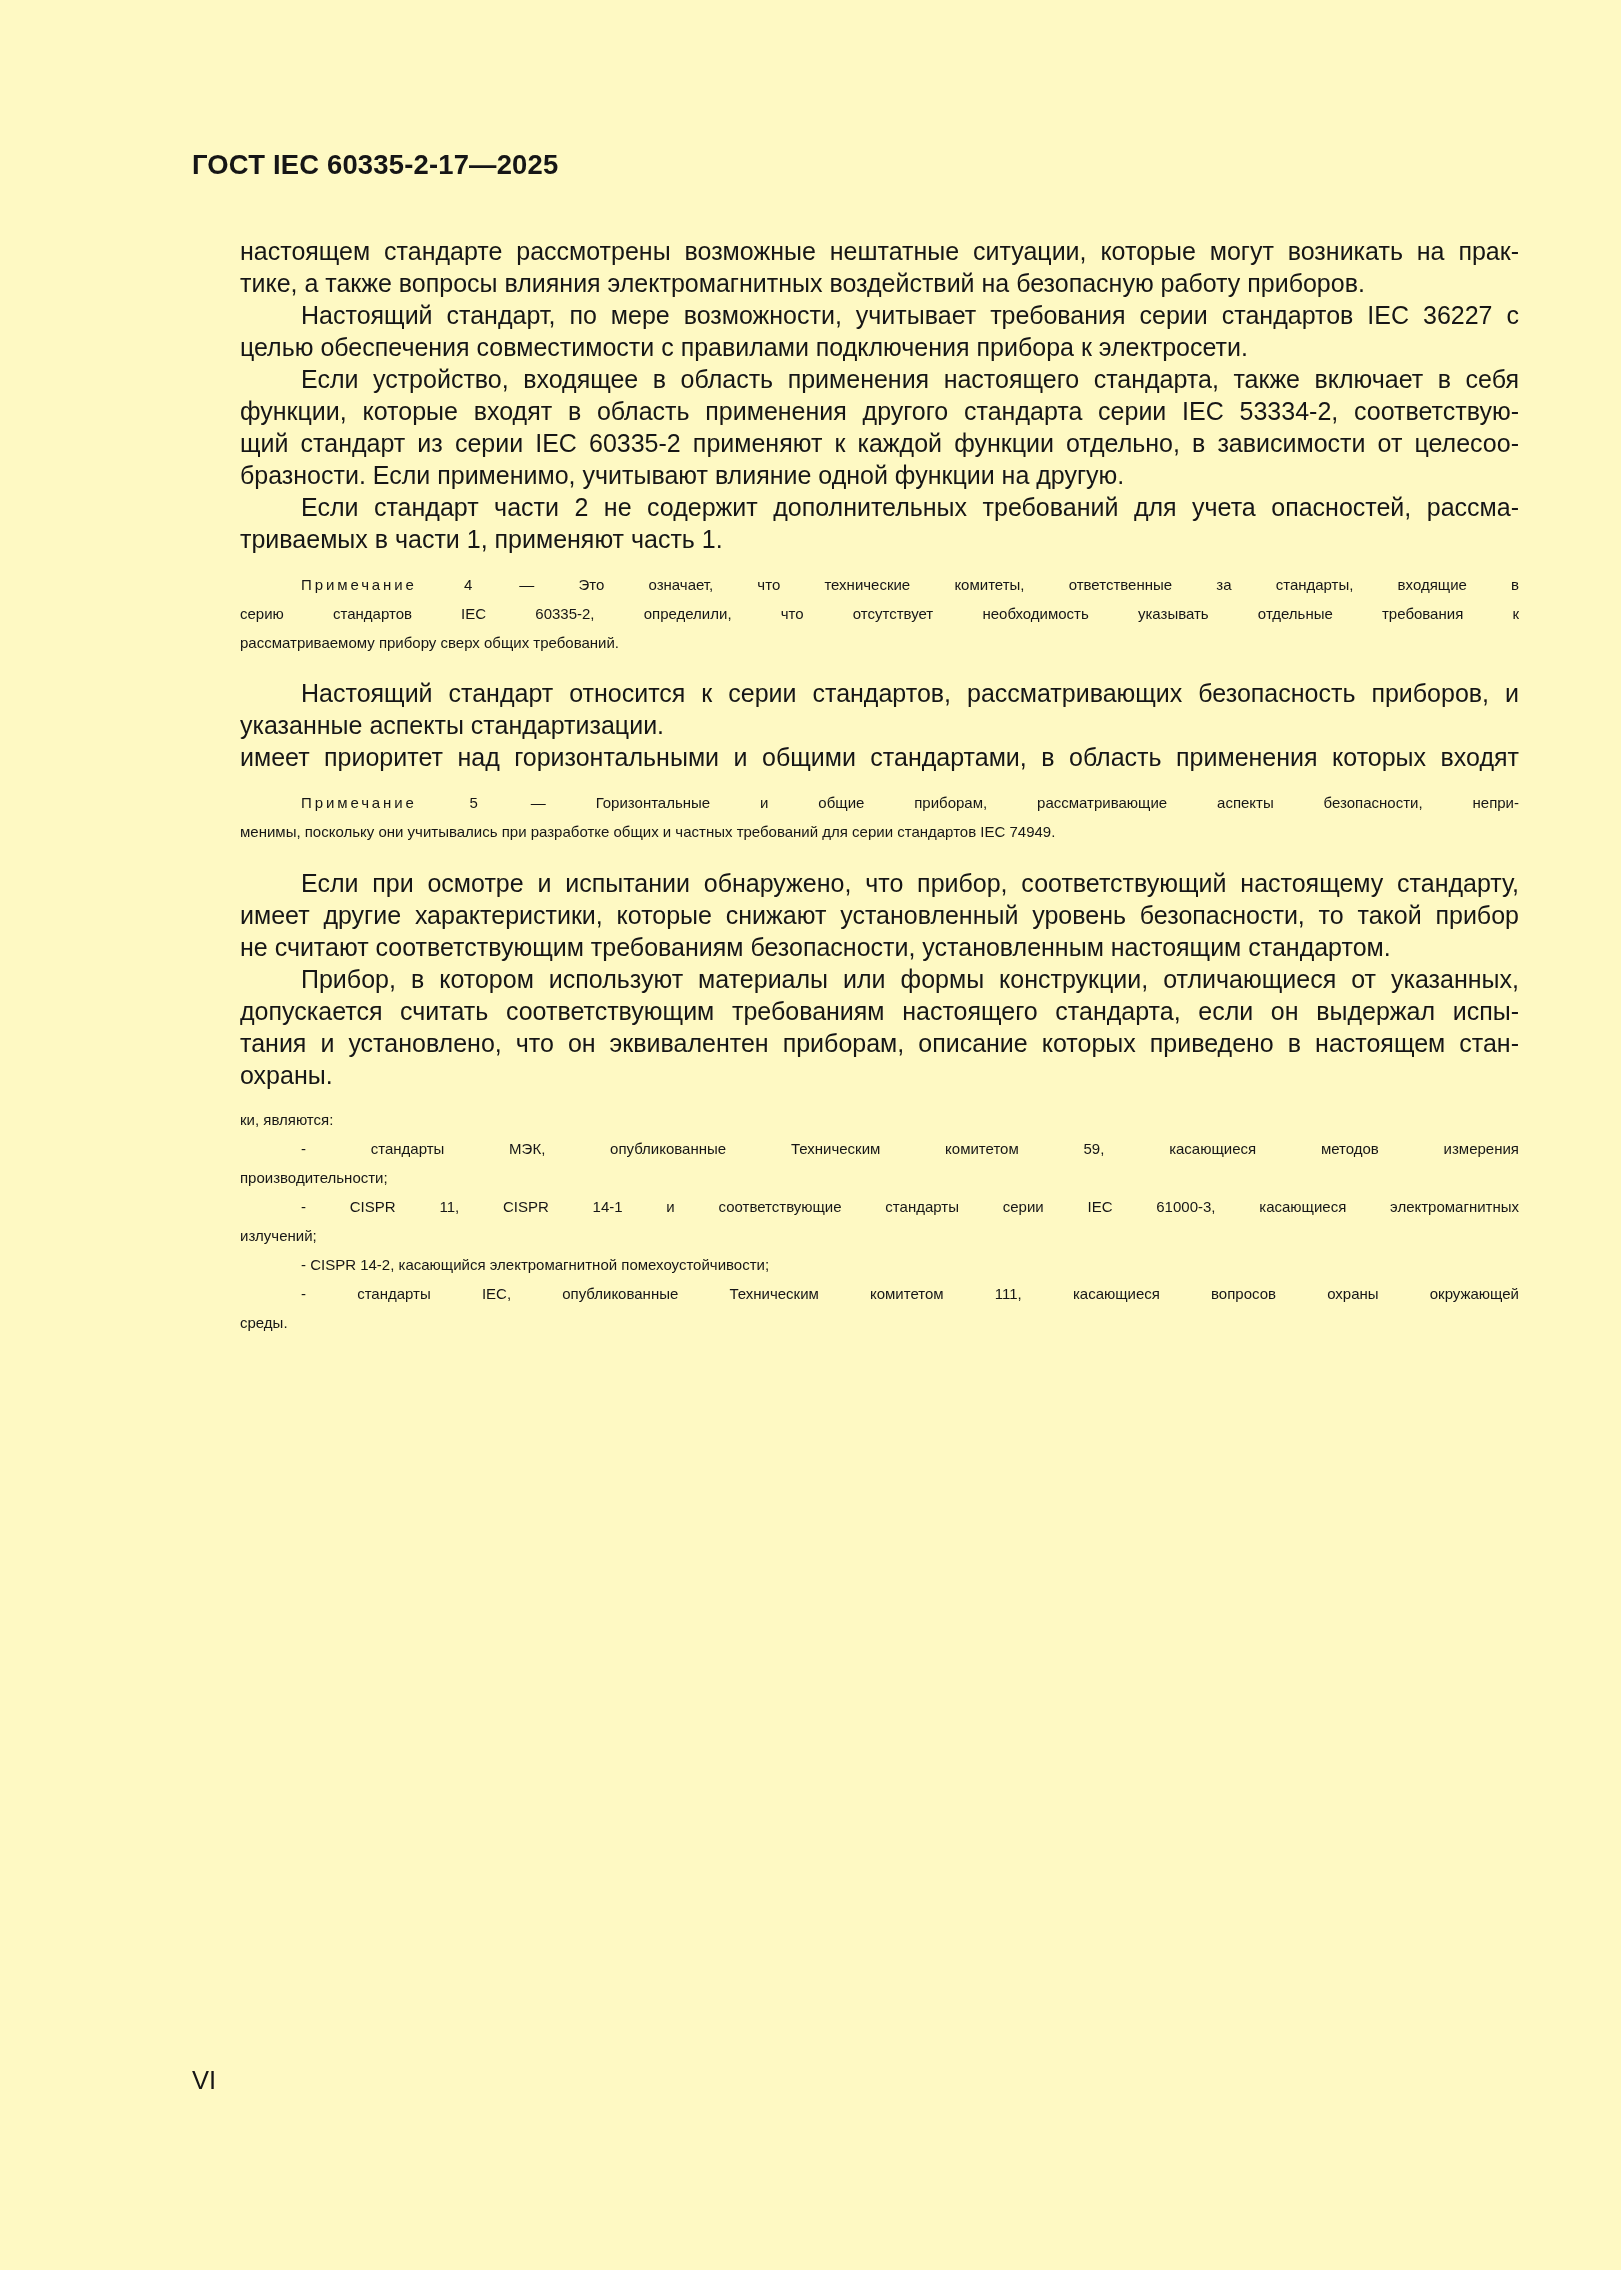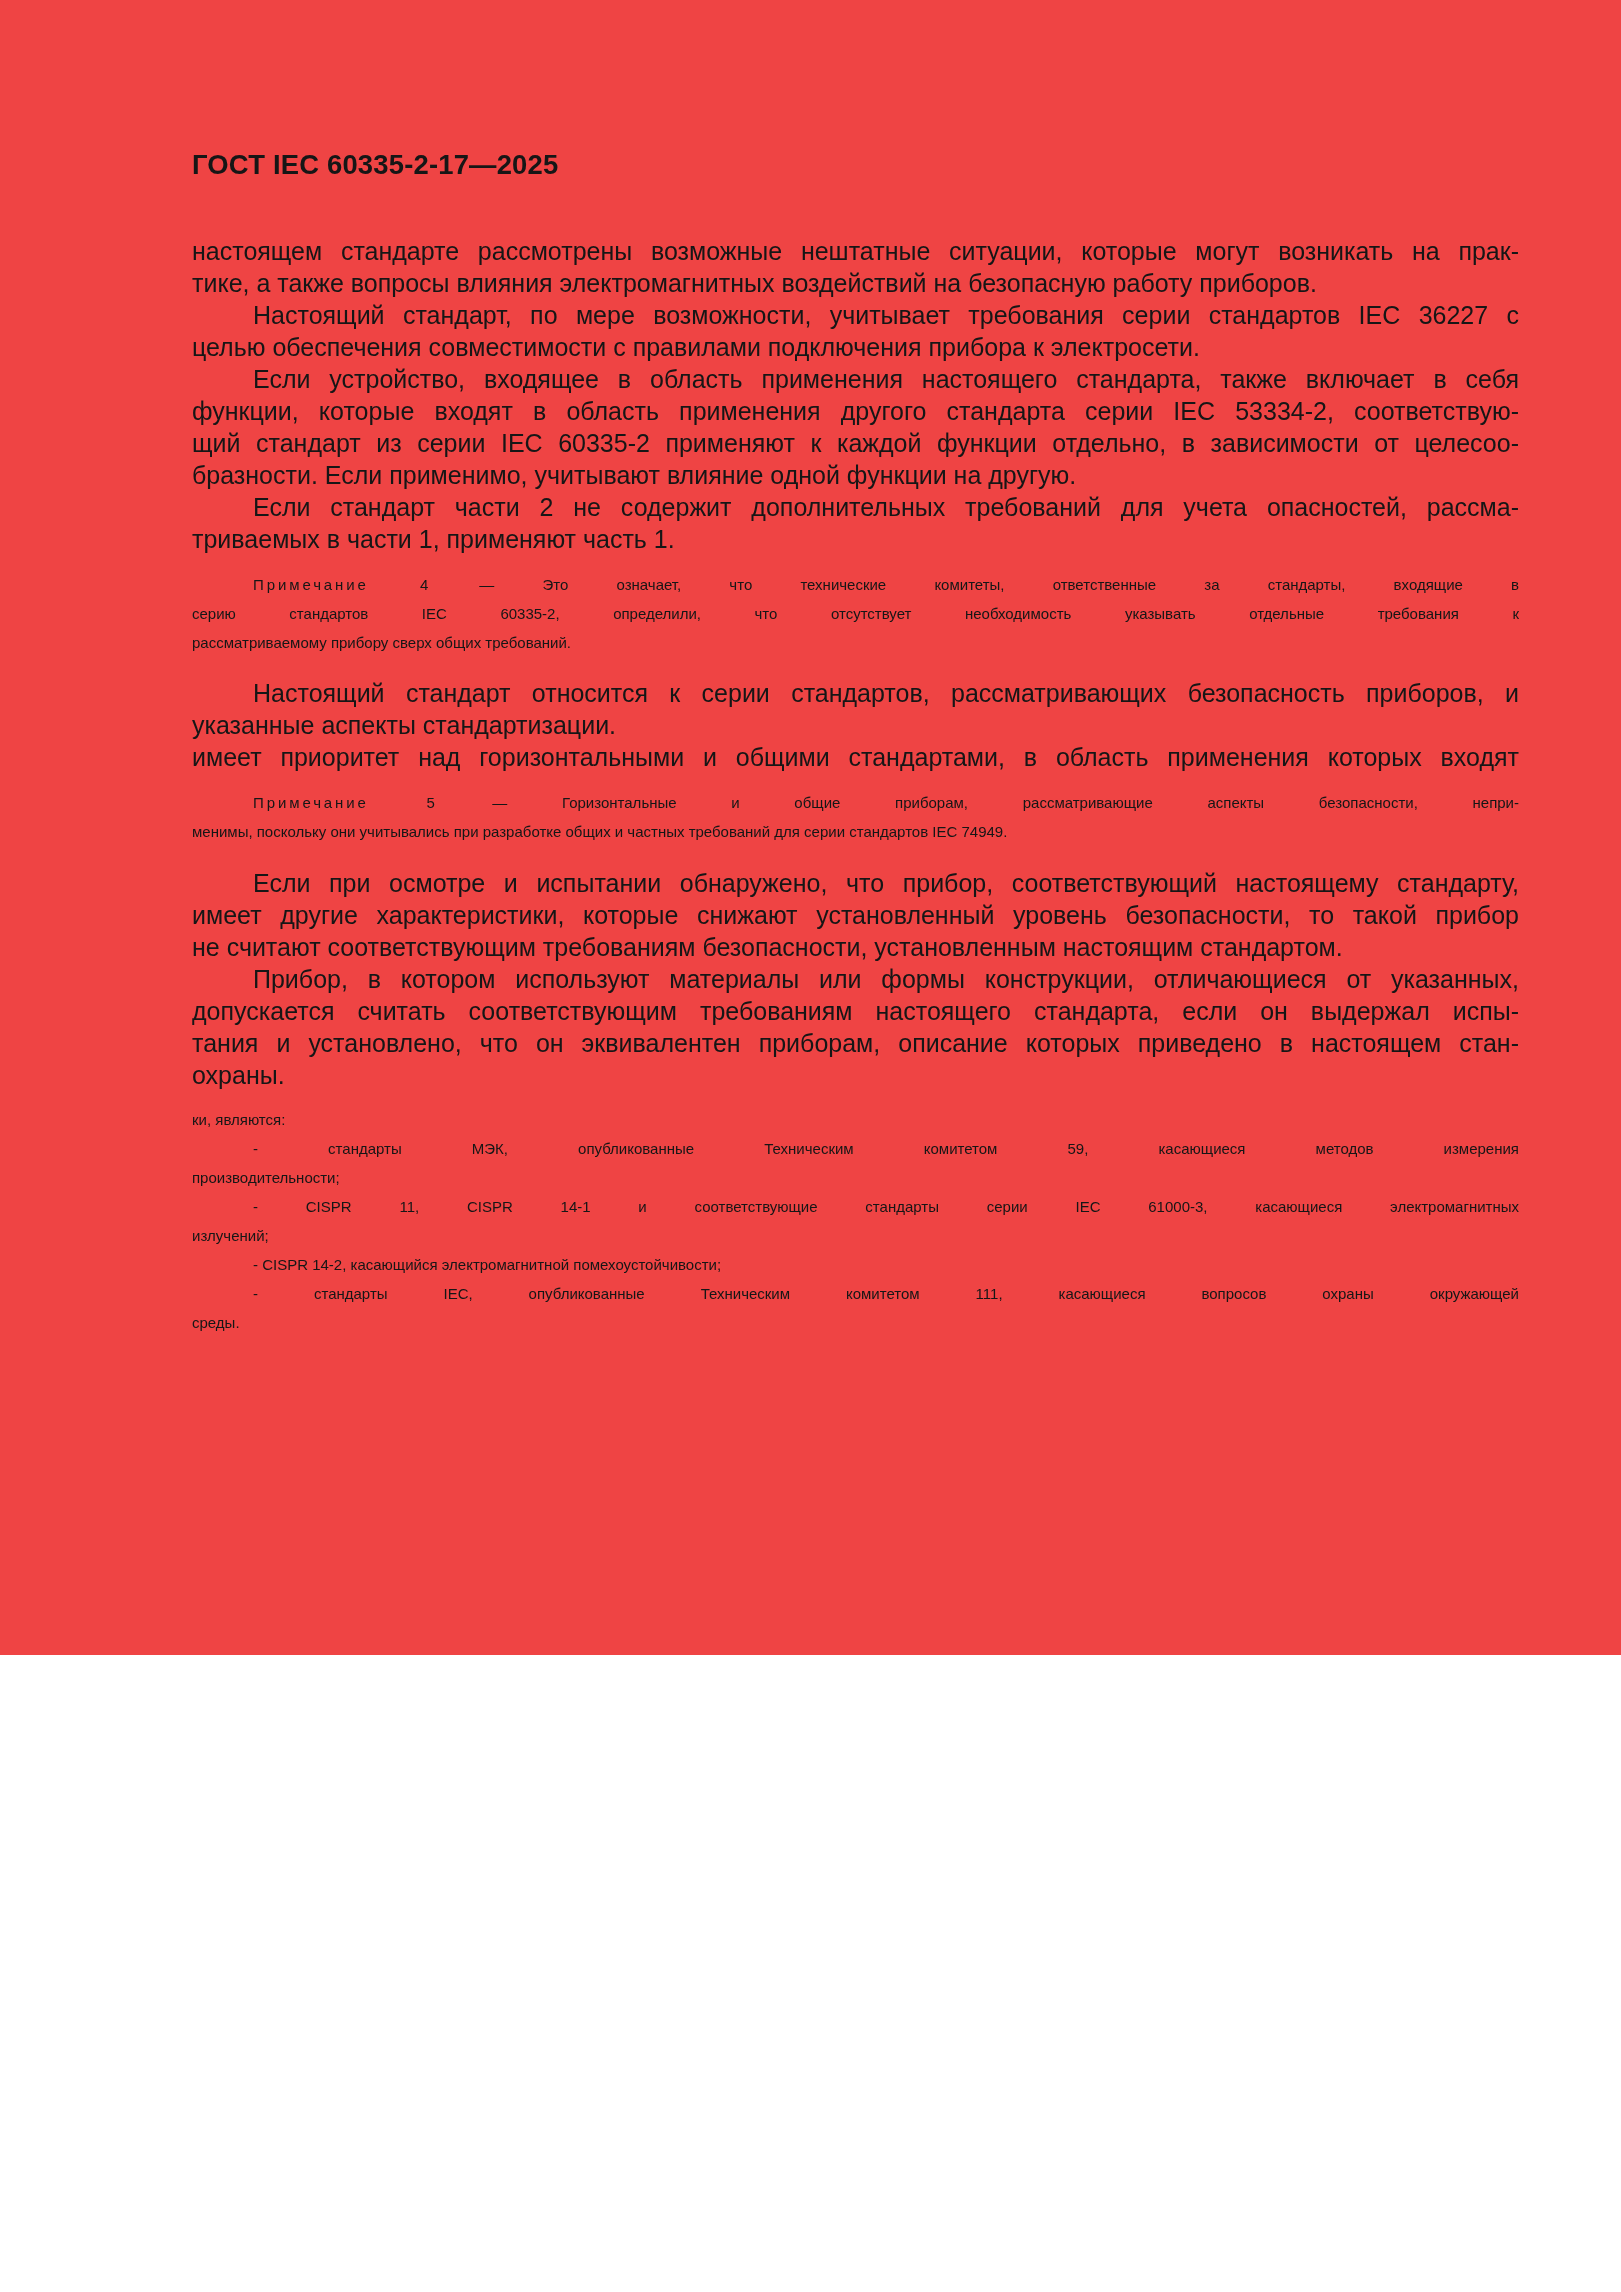--- a/index.html
+++ b/index.html
@@ -1,36 +1,36 @@
 <!DOCTYPE html>
 <html><head>
 <meta charset="utf-8">
 <style>
   html, body { margin:0; padding:0; background:#ffffff; }
   .page {
     position:relative;
-    width:1621px; height:1655px;
-    background:#ef4444;
+    width:1621px; height:2270px;
+    background:#fef9c3;
     color:#161616;
     font-family:"Liberation Sans","DejaVu Sans",sans-serif;
     overflow:hidden;
   }
   .doc-header {
     position:absolute; left:192px; top:149px;
     font-size:27.4px; font-weight:700; letter-spacing:0.2px;
     white-space:nowrap;
   }
   .content {
     position:absolute; left:192px; top:235px; width:1327px;
   }
   .block.body { font-size:25px; line-height:32px; }
   .block.note { font-size:15px; line-height:29px; }
   .block + .block { margin-top:14.7px; }
   .block.note + .block.body { margin-top:20.6px; }
-  .line { overflow:hidden; }
+  .line { overflow:hidden;margin-left:48px; }
   .block.body .line { height:32px; }
   .block.note .line { height:29px; }
   .line.indent { text-indent:61px; }
   .line.just { text-align:justify; text-align-last:justify; }
   .ls { letter-spacing:2.9px; }
   .page-number {
     position:absolute; left:192px; top:2066px;
     font-size:25.5px; color:#161616;
   }
 </style>

